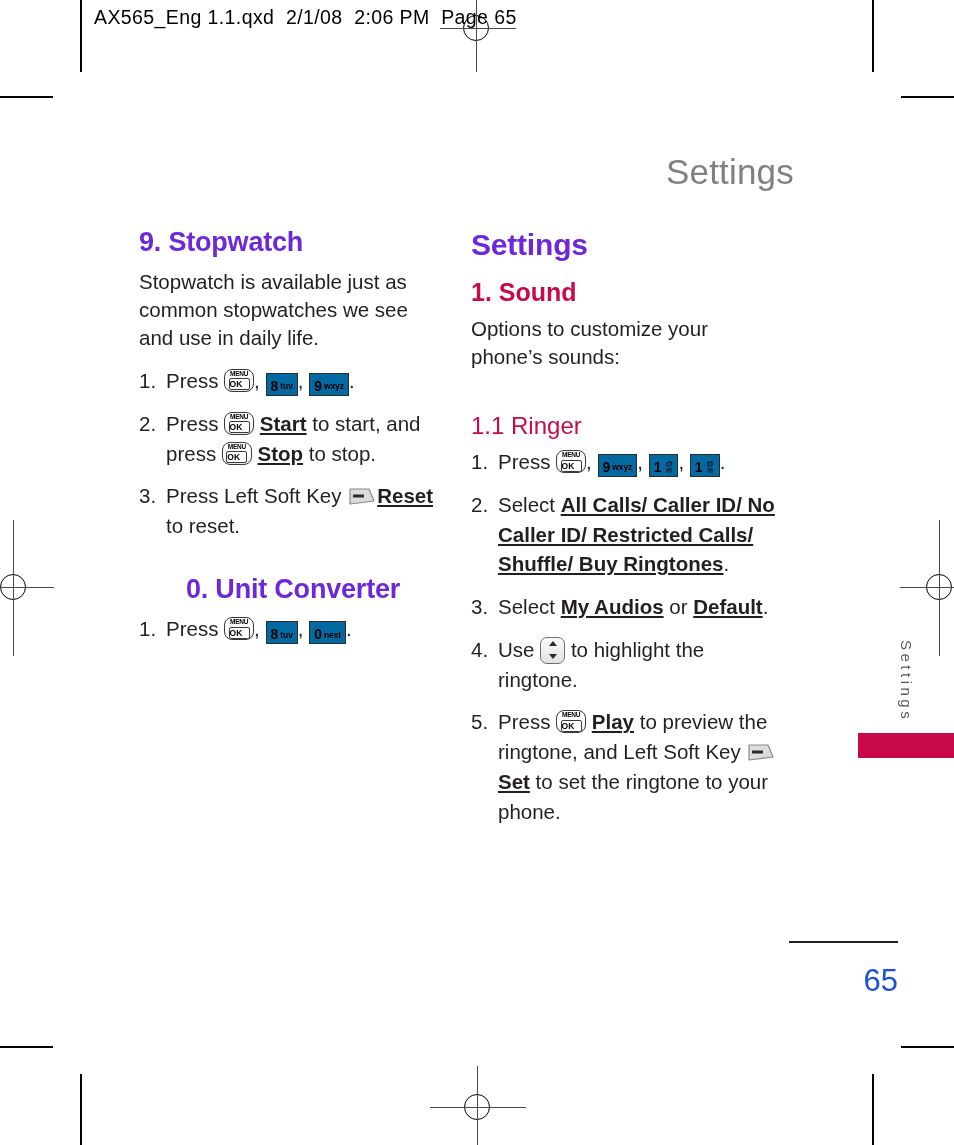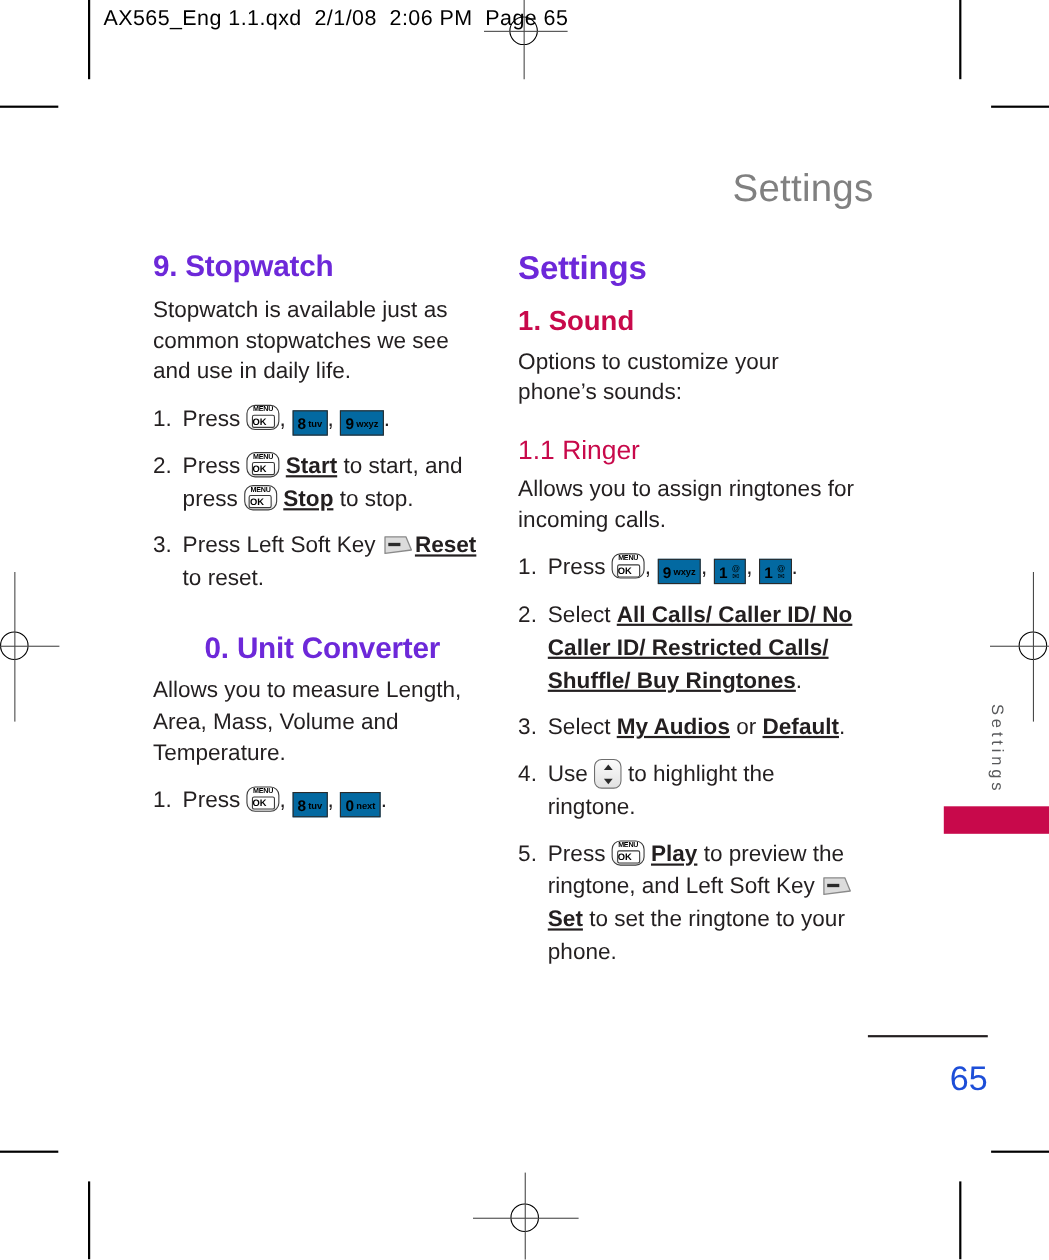--- a/index.html
+++ b/index.html
@@ -88,21 +88,21 @@
     margin-bottom: 18px;
   }
   h2.sub {
     margin: 17px 0 8px 0;
     font-size: 25px;
     font-weight: bold;
     color: #C8094B;
     line-height: 1.1;
   }
   h3.subsub {
-    margin: 26px 0 8px 0;
+    margin: 42px 0 8px 0;
     font-size: 24px;
     font-weight: normal;
     color: #C8094B;
     line-height: 1.1;
   }
 
   p.body {
     margin: 0 0 14px 0;
     font-size: 20.5px;
     line-height: 1.37;
@@ -380,21 +380,20 @@
     <span class="key key-soft">
       <svg width="30" height="20" viewBox="0 0 30 20">
         <path d="M3 3 L22 3 L27 15 L3 18 Z" fill="#dcdcdc" stroke="#8a8a8a" stroke-width="1.2" stroke-linejoin="round"></path>
         <rect x="6" y="8.5" width="11" height="3" fill="#2b2b2b"></rect>
       </svg>
     </span><b>Reset</b>
     <span>to reset.</span>
   </div>
 
   <h1 class="sect" style="margin-top:34px;text-align:center;">0. Unit Converter</h1>
-  <p class="body">Allows you to measure Length, Area, Mass, Volume and Temperature.</p>
 
   <div class="step">
     <span class="num">1.</span>
     <span>Press</span>
     <span class="key key-menuok">
       <span class="mtxt">MENU</span>
       <span class="otxt">OK</span>
     </span><span>,</span>
     <span class="key key-num">
       <span class="d">8</span><span class="s">tuv</span>
@@ -407,21 +406,20 @@
 </div>
 
 <div class="col col-right">
 
   <h1 class="sect big">Settings</h1>
 
   <h2 class="sub" style="margin-top:14px;">1. Sound</h2>
   <p class="body">Options to customize your phone’s sounds:</p>
 
   <h3 class="subsub">1.1 Ringer</h3>
-  <p class="body">Allows you to assign ringtones for incoming calls.</p>
 
   <div class="step">
     <span class="num">1.</span>
     <span>Press</span>
     <span class="key key-menuok">
       <span class="mtxt">MENU</span>
       <span class="otxt">OK</span>
     </span><span>,</span>
     <span class="key key-num">
       <span class="d">9</span><span class="s">wxyz</span>

